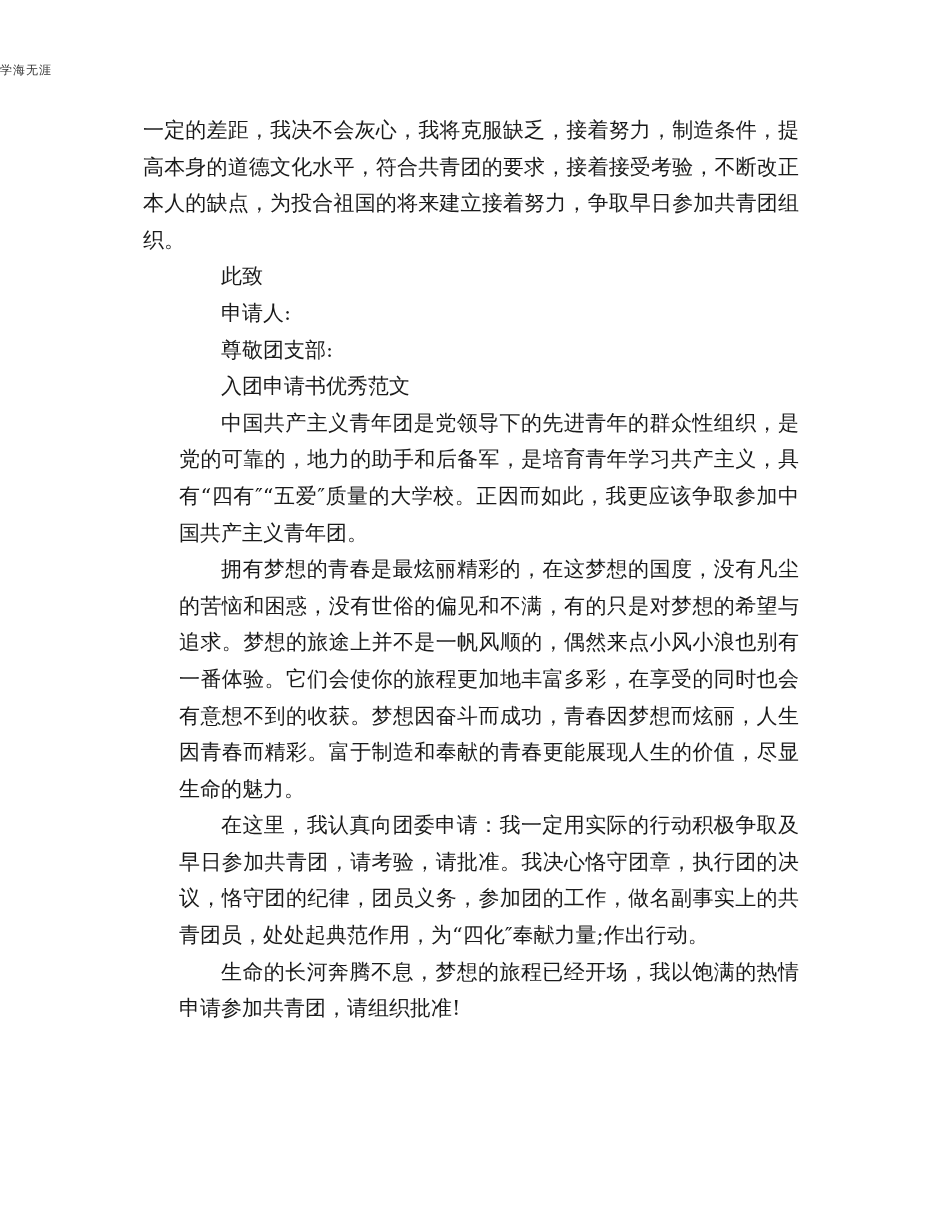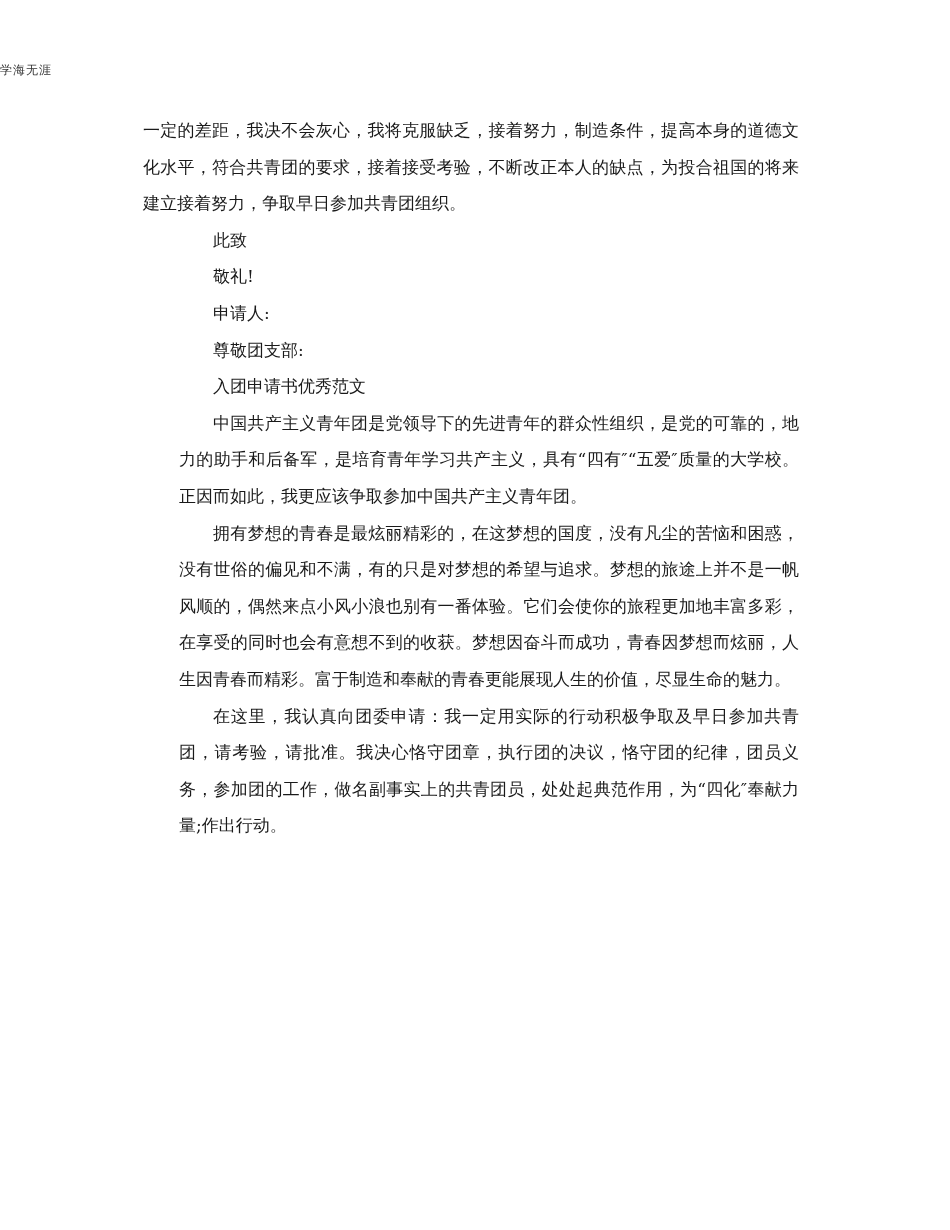--- a/index.html
+++ b/index.html
@@ -26,39 +26,39 @@
     letter-spacing: 1px;
   }
   .doc-body {
     position: absolute;
     top: 112px;
     left: 143px;
     width: 656px;
   }
   .para {
     margin: 0;
-    font-size: 17px;
+    font-size: 21px;
     line-height: 36.6px;
     text-align: justify;
     text-justify: inter-ideograph;
     word-break: break-all;
   }
   .indent {
     text-indent: 2em;
     margin-left: 36px;
   }
 </style>
 </head>
 <body>
 
 <div class="page-header">学海无涯</div>
 
 <div class="doc-body">
   <p class="para">一定的差距，我决不会灰心，我将克服缺乏，接着努力，制造条件，提高本身的道德文化水平，符合共青团的要求，接着接受考验，不断改正本人的缺点，为投合祖国的将来建立接着努力，争取早日参加共青团组织。</p>
   <p class="para indent">此致</p>
-  <p class="para indent">敬礼!</p>
   <p class="para indent">申请人:</p>
   <p class="para indent">尊敬团支部:</p>
   <p class="para indent">入团申请书优秀范文</p>
   <p class="para indent">中国共产主义青年团是党领导下的先进青年的群众性组织，是党的可靠的，地力的助手和后备军，是培育青年学习共产主义，具有“四有″“五爱″质量的大学校。正因而如此，我更应该争取参加中国共产主义青年团。</p>
   <p class="para indent">拥有梦想的青春是最炫丽精彩的，在这梦想的国度，没有凡尘的苦恼和困惑，没有世俗的偏见和不满，有的只是对梦想的希望与追求。梦想的旅途上并不是一帆风顺的，偶然来点小风小浪也别有一番体验。它们会使你的旅程更加地丰富多彩，在享受的同时也会有意想不到的收获。梦想因奋斗而成功，青春因梦想而炫丽，人生因青春而精彩。富于制造和奉献的青春更能展现人生的价值，尽显生命的魅力。</p>
   <p class="para indent">在这里，我认真向团委申请：我一定用实际的行动积极争取及早日参加共青团，请考验，请批准。我决心恪守团章，执行团的决议，恪守团的纪律，团员义务，参加团的工作，做名副事实上的共青团员，处处起典范作用，为“四化″奉献力量;作出行动。</p>
+  <p class="para indent">生命的长河奔腾不息，梦想的旅程已经开场，我以饱满的热情申请参加共青团，请组织批准!</p>
 </div>
 
 </body></html>

